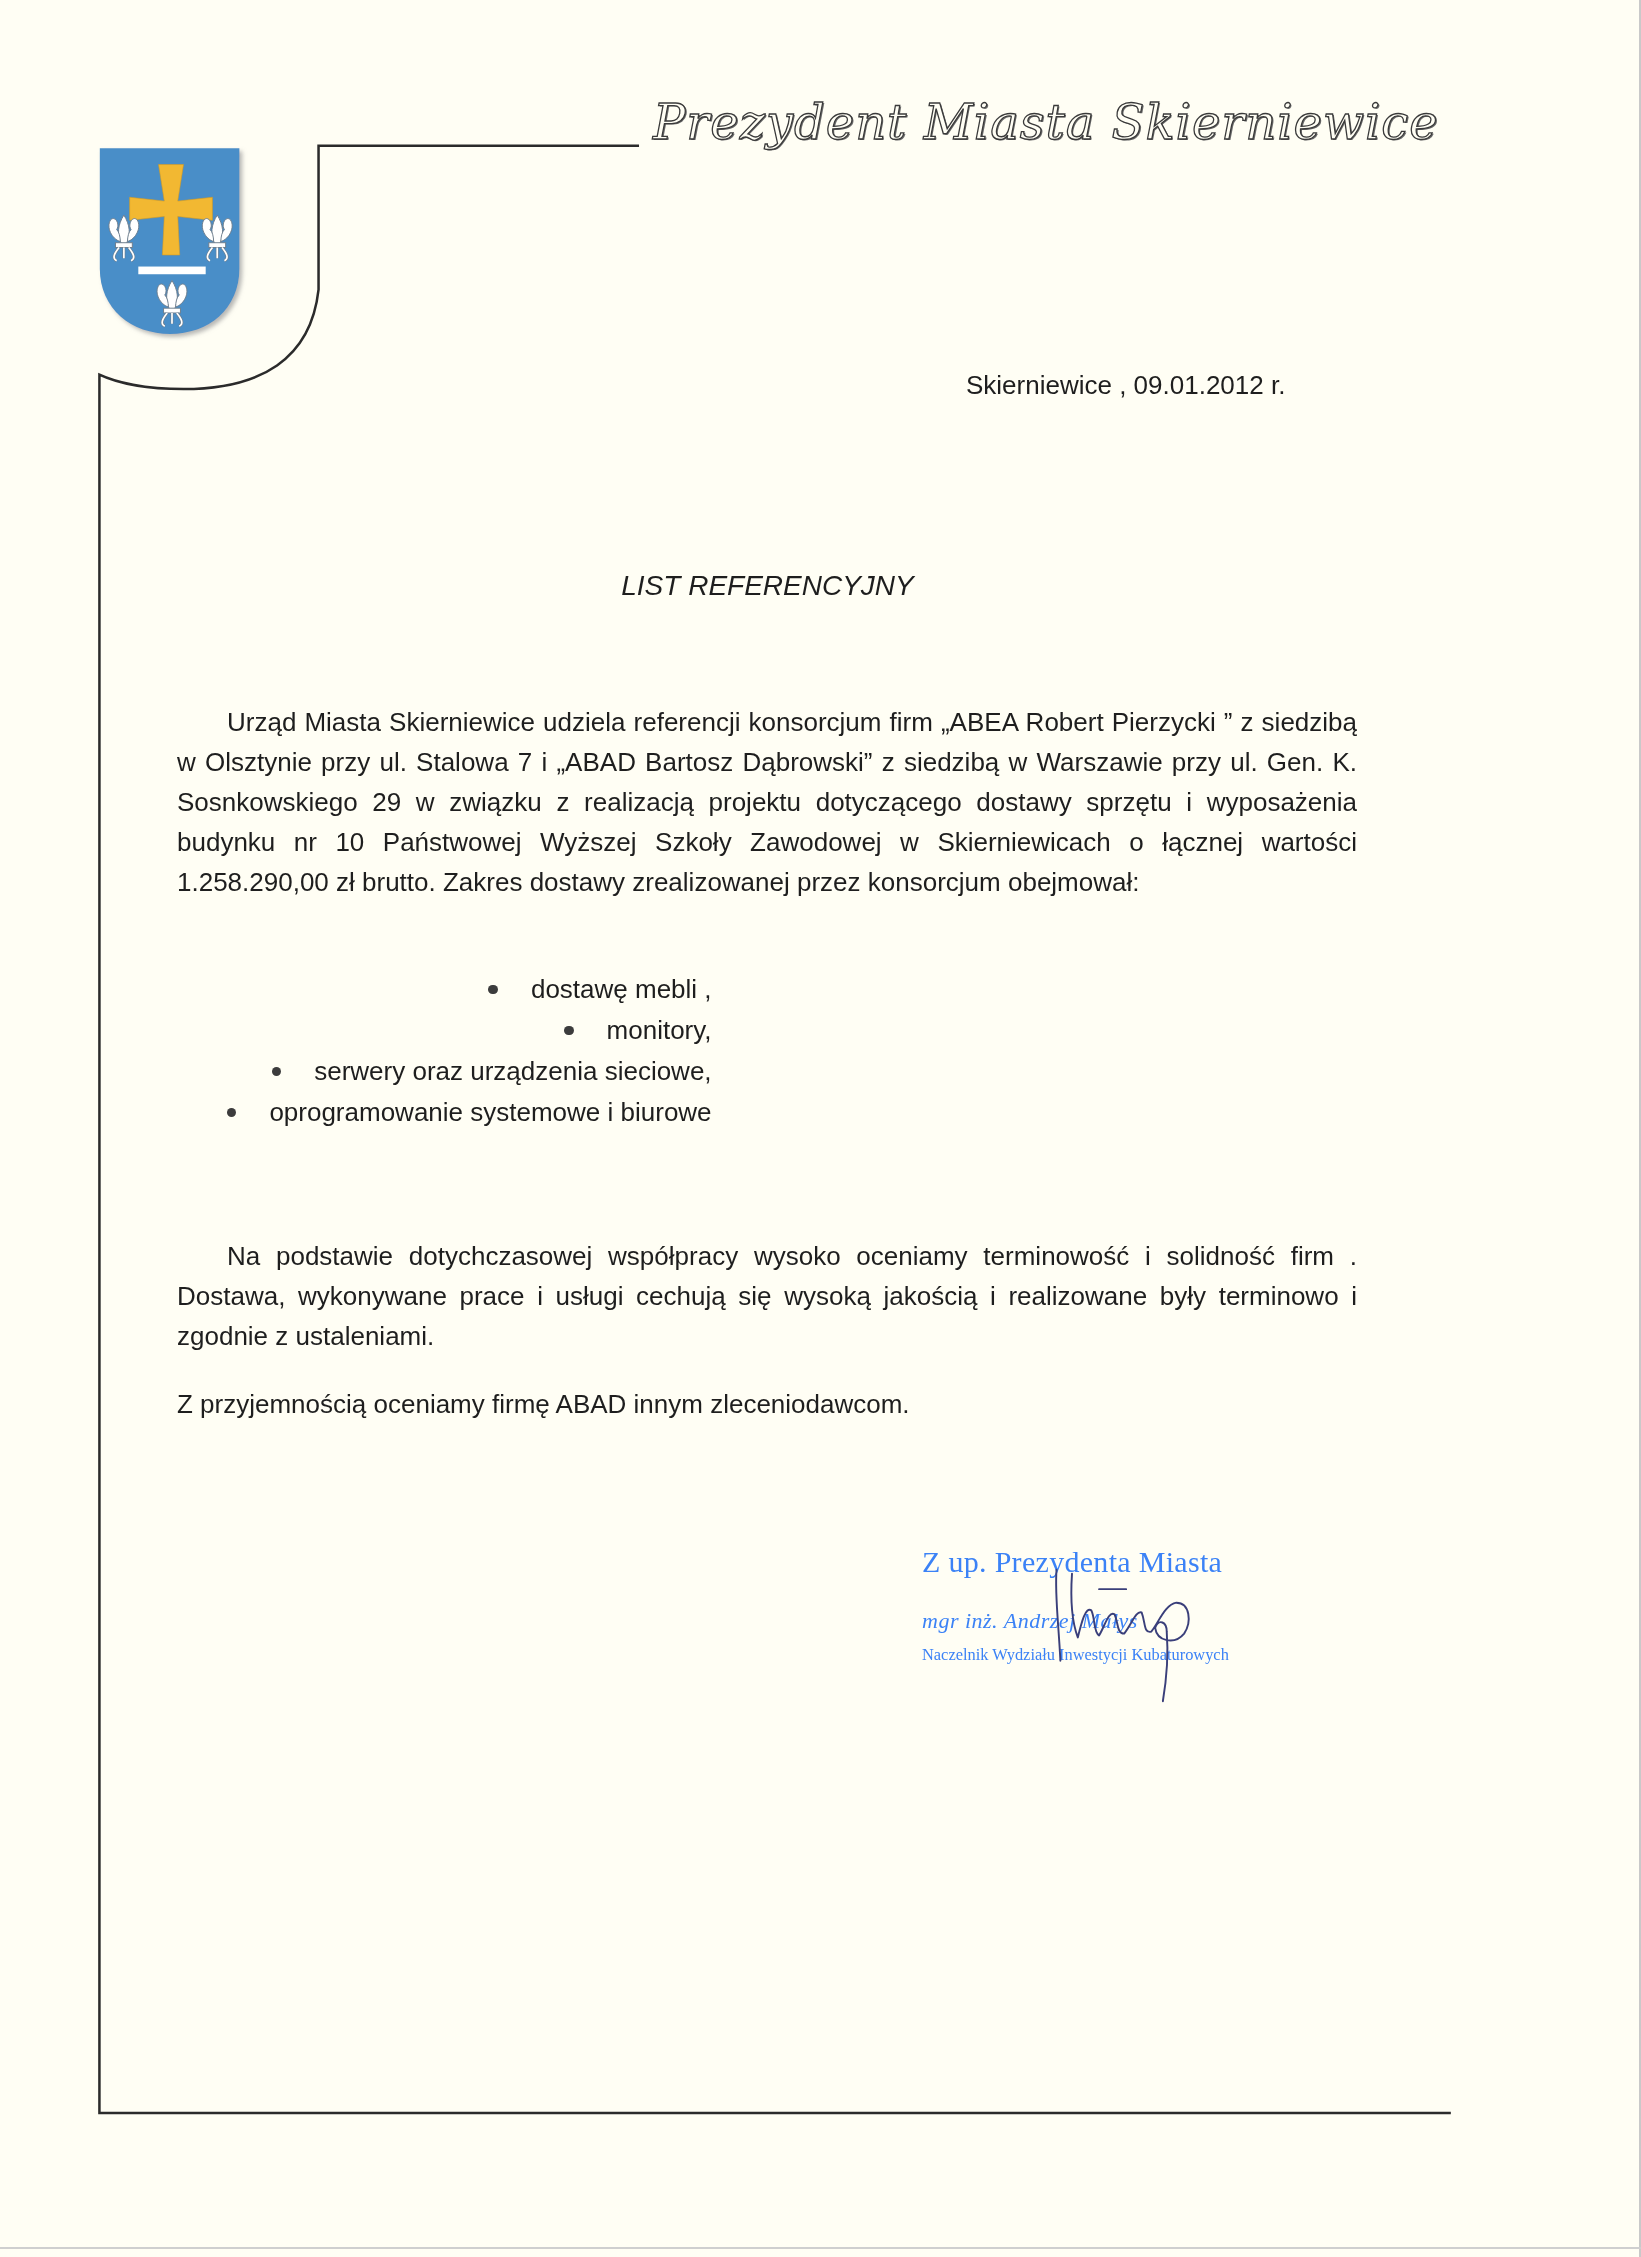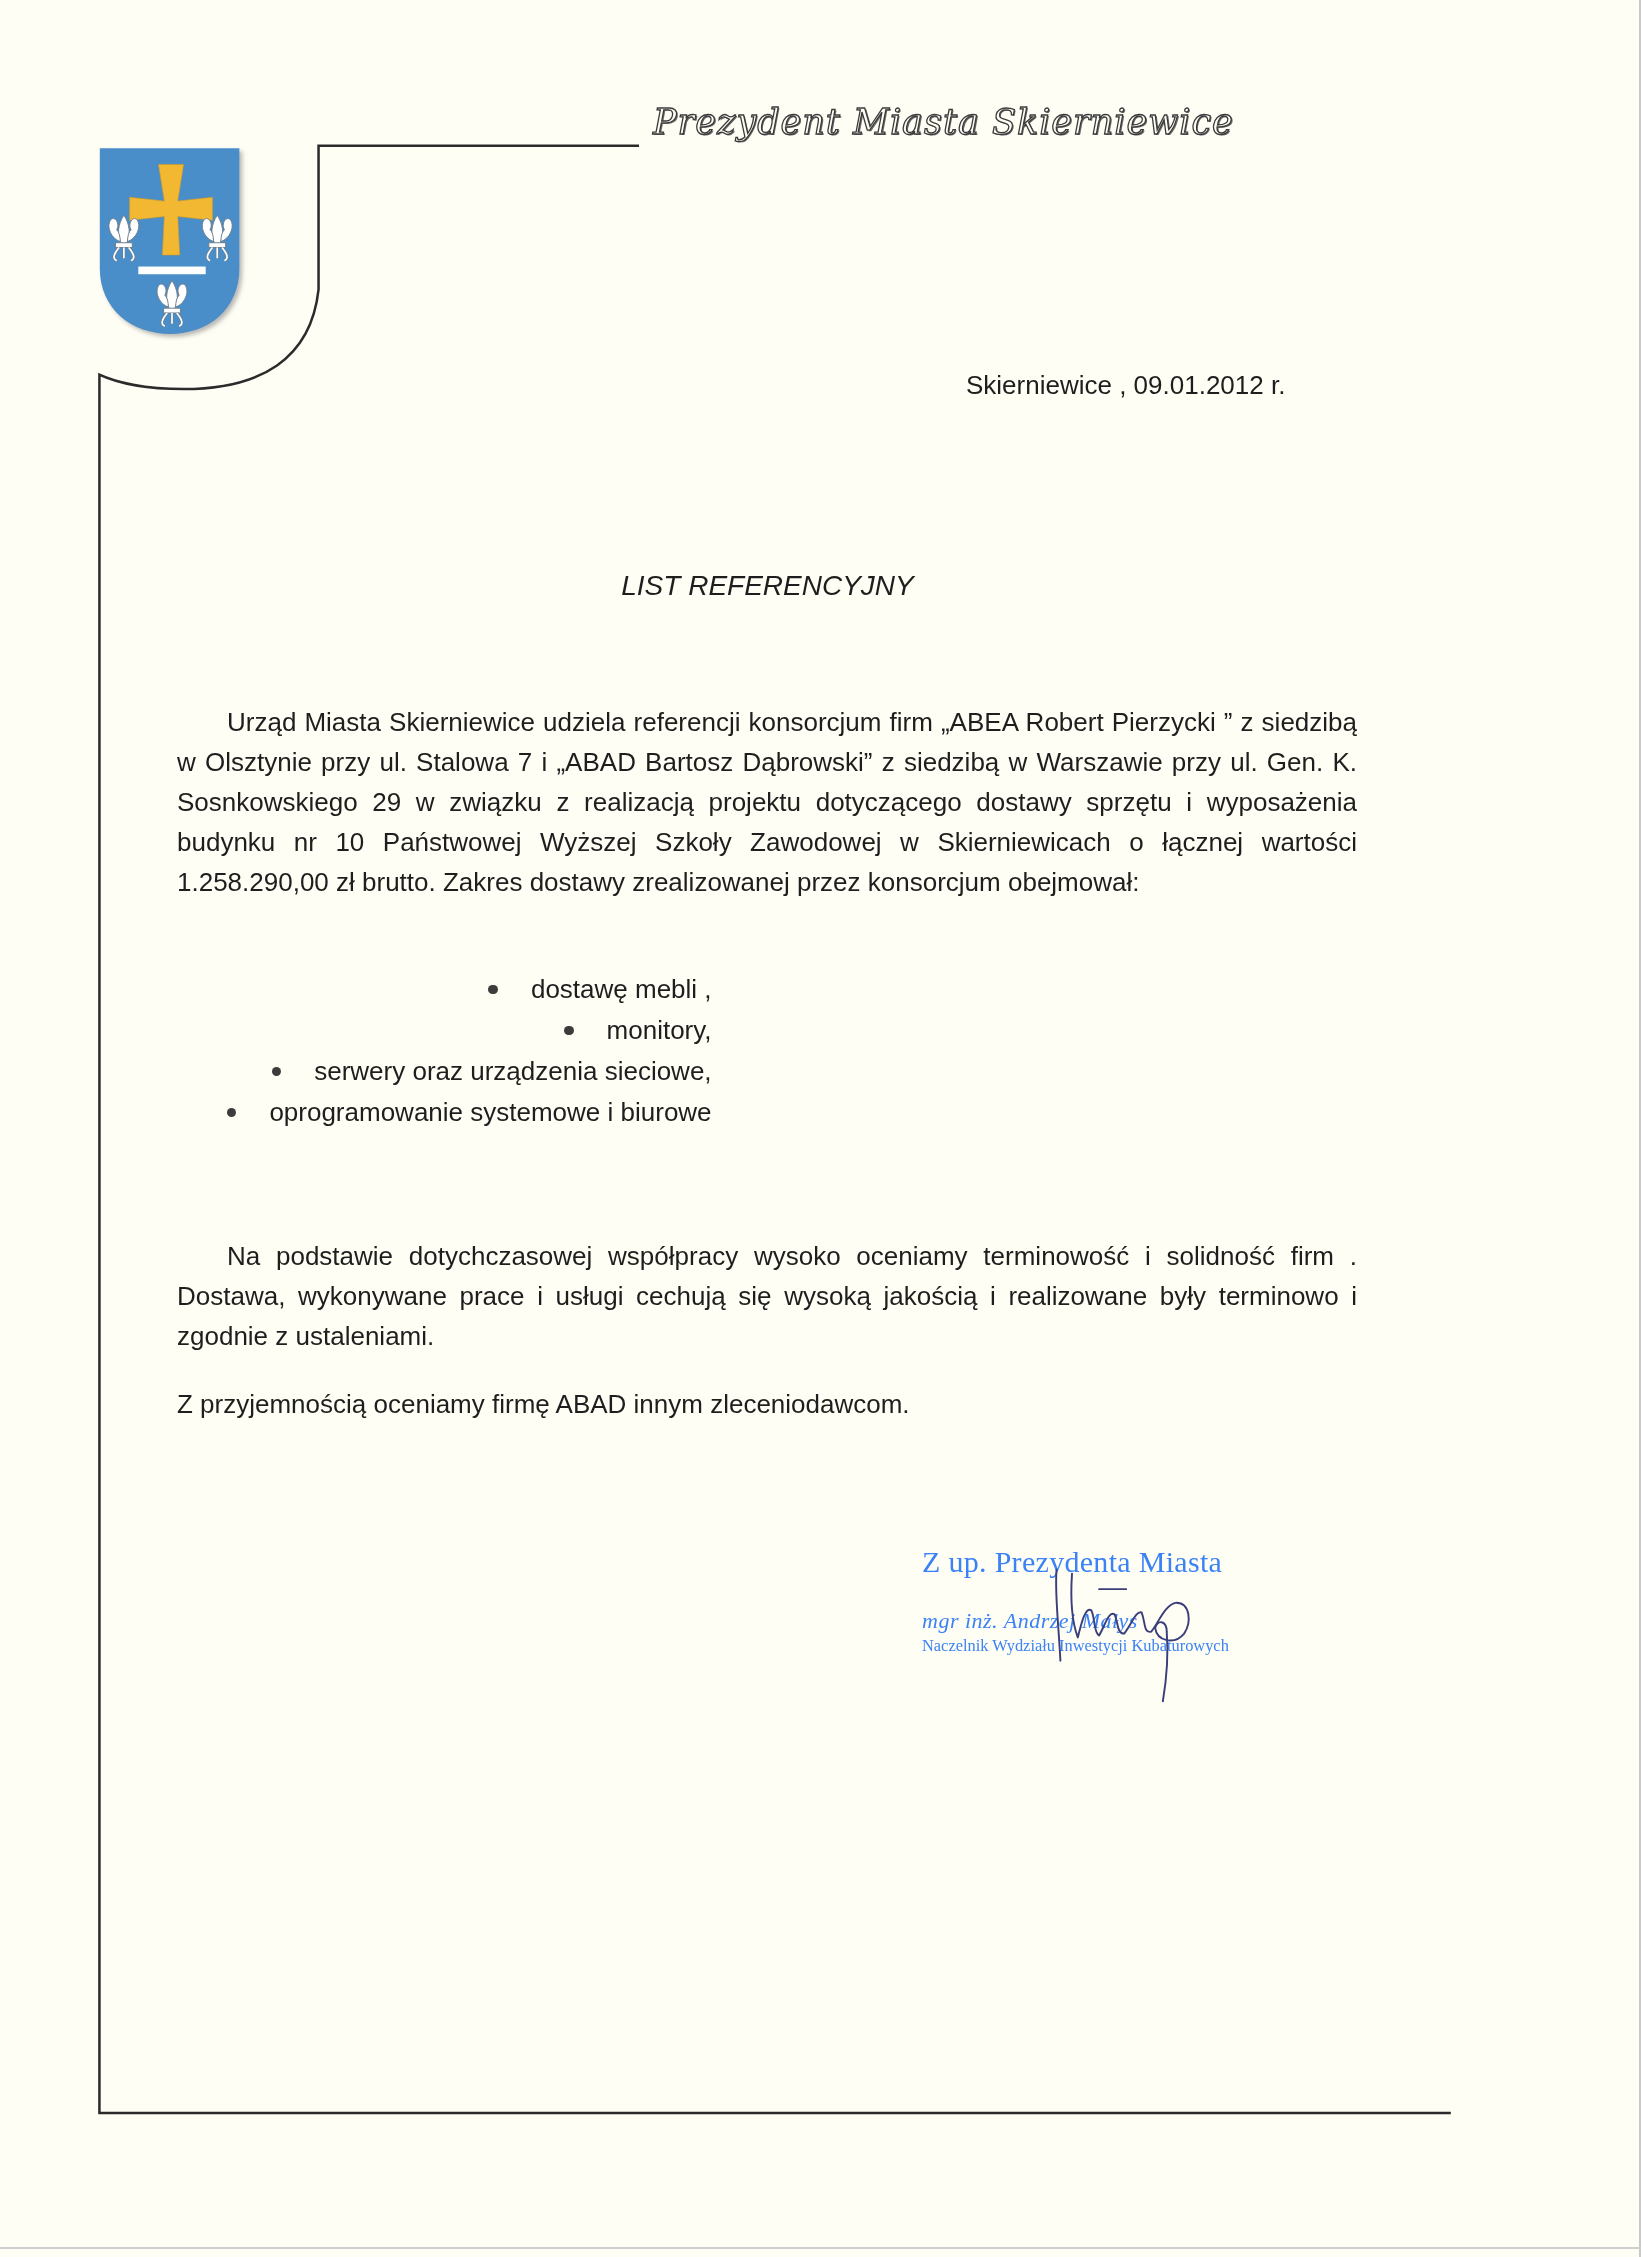--- a/index.html
+++ b/index.html
@@ -11,21 +11,21 @@
   }
   #frame { position: absolute; left: 0; top: 0; }
   .page-edge-right { position: absolute; left: 1639px; top: 0; width: 1.9px; height: 2257px; background: #c9c9c9; }
   .page-edge-bottom { position: absolute; left: 0; top: 2247px; width: 1641px; height: 1.9px; background: #cfcfcf; }
 
   .crest { position: absolute; left: 95px; top: 143px; width: 154px; height: 198px; }
 
   .header-title {
     position: absolute; left: 653px; top: 93px; width: 811px;
     font-family: "DejaVu Serif", serif; font-style: italic;
-    font-size: 35px; letter-spacing: 1px; color: #fffef4;
+    font-size: 48px; letter-spacing: 1px; color: #fffef4;
     -webkit-text-stroke: 1.3px #3a3a3a;
     text-shadow: 1.4px 1px 0 #6b6b6b;
     white-space: nowrap; line-height: 58px;
   }
 
   .date-line { position: absolute; left: 966px; top: 369px; width: 382px; text-align: left; font-size: 26px; line-height: 33px; }
 
   .doc-title { position: absolute; left: 386px; top: 568px; width: 763px; text-align: center;
     font-size: 28px; font-weight: normal; font-style: italic; line-height: 35px; }
 
@@ -33,21 +33,21 @@
   .para { margin: 0; text-align: justify; text-align-last: left; }
   .indent { text-indent: 50px; }
 
   .bullets { position: absolute; left: 218px; top: 969px; margin: 0; padding: 0; list-style: none; font-size: 26px; }
   .bullets li { display: flex; align-items: center; height: 41px; justify-content: flex-end; }
   .bullet-dot { width: 9.7px; height: 9.7px; border-radius: 50%; background: #3c3c3c; margin-left: 8.7px; margin-right: 33px; flex: none; }
 
   .stamp { position: absolute; left: 922px; top: 1543px; width: 386px; color: #3b82f6; font-family: "Liberation Serif", serif; }
   .stamp-line1 { font-size: 30px; line-height: 37px; letter-spacing: 0.3px; }
   .stamp-line2 { font-size: 22px; font-style: italic; line-height: 27px; margin-top: 27px; letter-spacing: 0.5px; }
-  .stamp-line3 { font-size: 16.4px; line-height: 21px; margin-top: 1px; }
+  .stamp-line3 { font-size: 16.4px; line-height: 21px; margin-top: 10px; }
   .signature { position: absolute; left: 1043px; top: 1564px; width: 174px; height: 145px; }
 </style>
 </head>
 <body>
 
 <svg id="frame" width="1641" height="2257" viewBox="0 0 1700 2338">
   <path d="M 662 151 L 330 151 L 330 300 C 322 372, 270 403, 190 403 C 150 403, 120 396, 103 388 L 103 2189 L 1503 2189" fill="none" stroke="#2b2b2b" stroke-width="2.6"></path>
 </svg>
 <div class="page-edge-right"></div>
 <div class="page-edge-bottom"></div>

